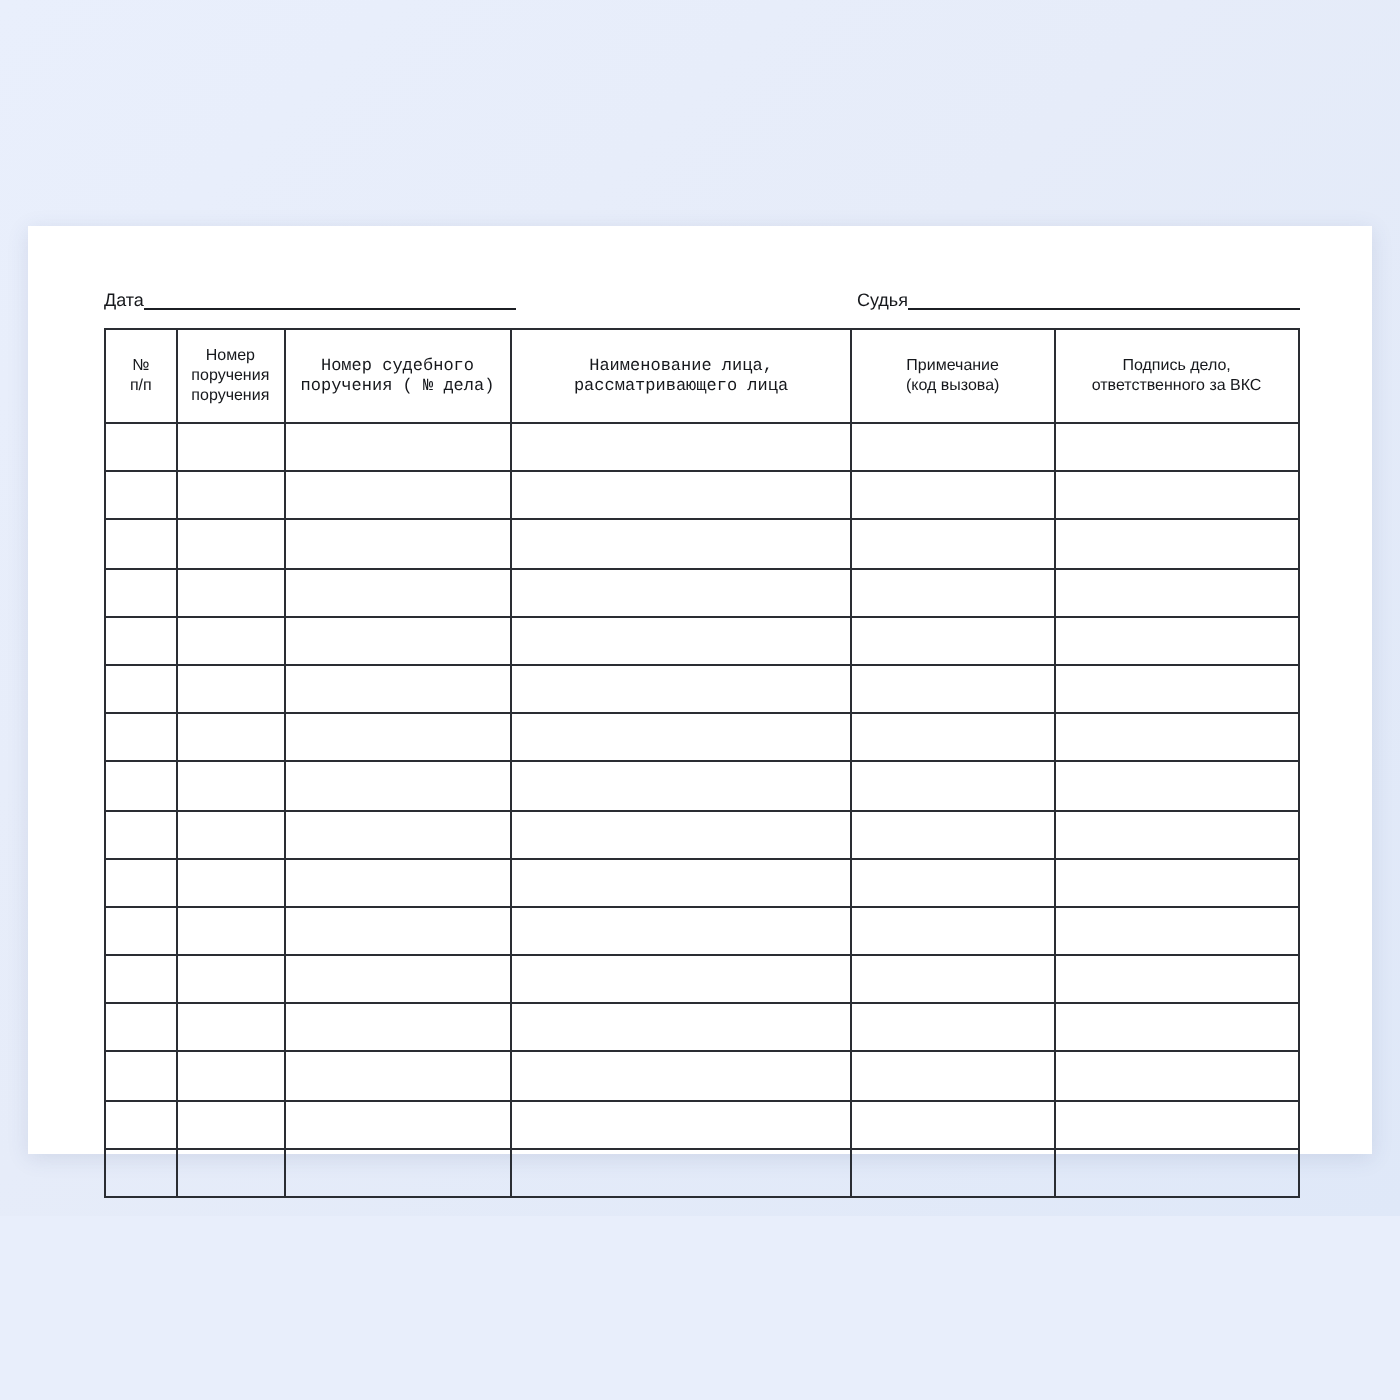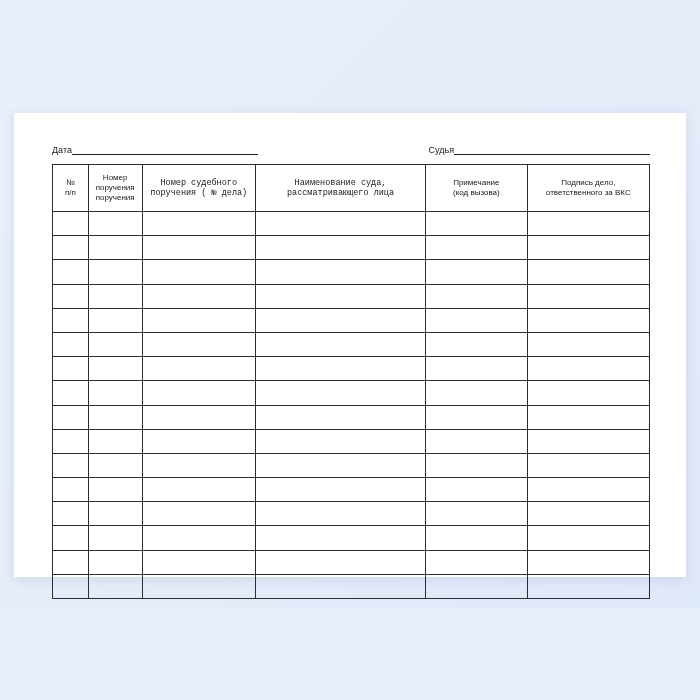--- a/index.html
+++ b/index.html
@@ -123,21 +123,21 @@
           <col class="col-3">
           <col class="col-4">
           <col class="col-5">
           <col class="col-6">
         </colgroup>
         <thead>
           <tr>
             <th><span><span>№</span><br><span>п/п</span></span></th>
             <th><span><span>Номер</span><br><span>поручения</span><br><span>поручения</span></span></th>
             <th class="th-wide"><span><span>Номер судебного</span><br><span>поручения ( № дела)</span></span></th>
-            <th class="th-wide"><span><span>Наименование суда,</span><br><span>рассматривающего лица</span></span></th>
+            <th class="th-wide"><span><span>Наименование лица,</span><br><span>рассматривающего лица</span></span></th>
             <th><span><span>Примечание</span><br><span>(код вызова)</span></span></th>
             <th><span><span>Подпись дело,</span><br><span>ответственного за ВКС</span></span></th>
           </tr>
         </thead>
         <tbody id="table-body">
             <tr>
               <td><span></span></td>
               <td><span></span></td>
               <td><span></span></td>
               <td><span></span></td>

